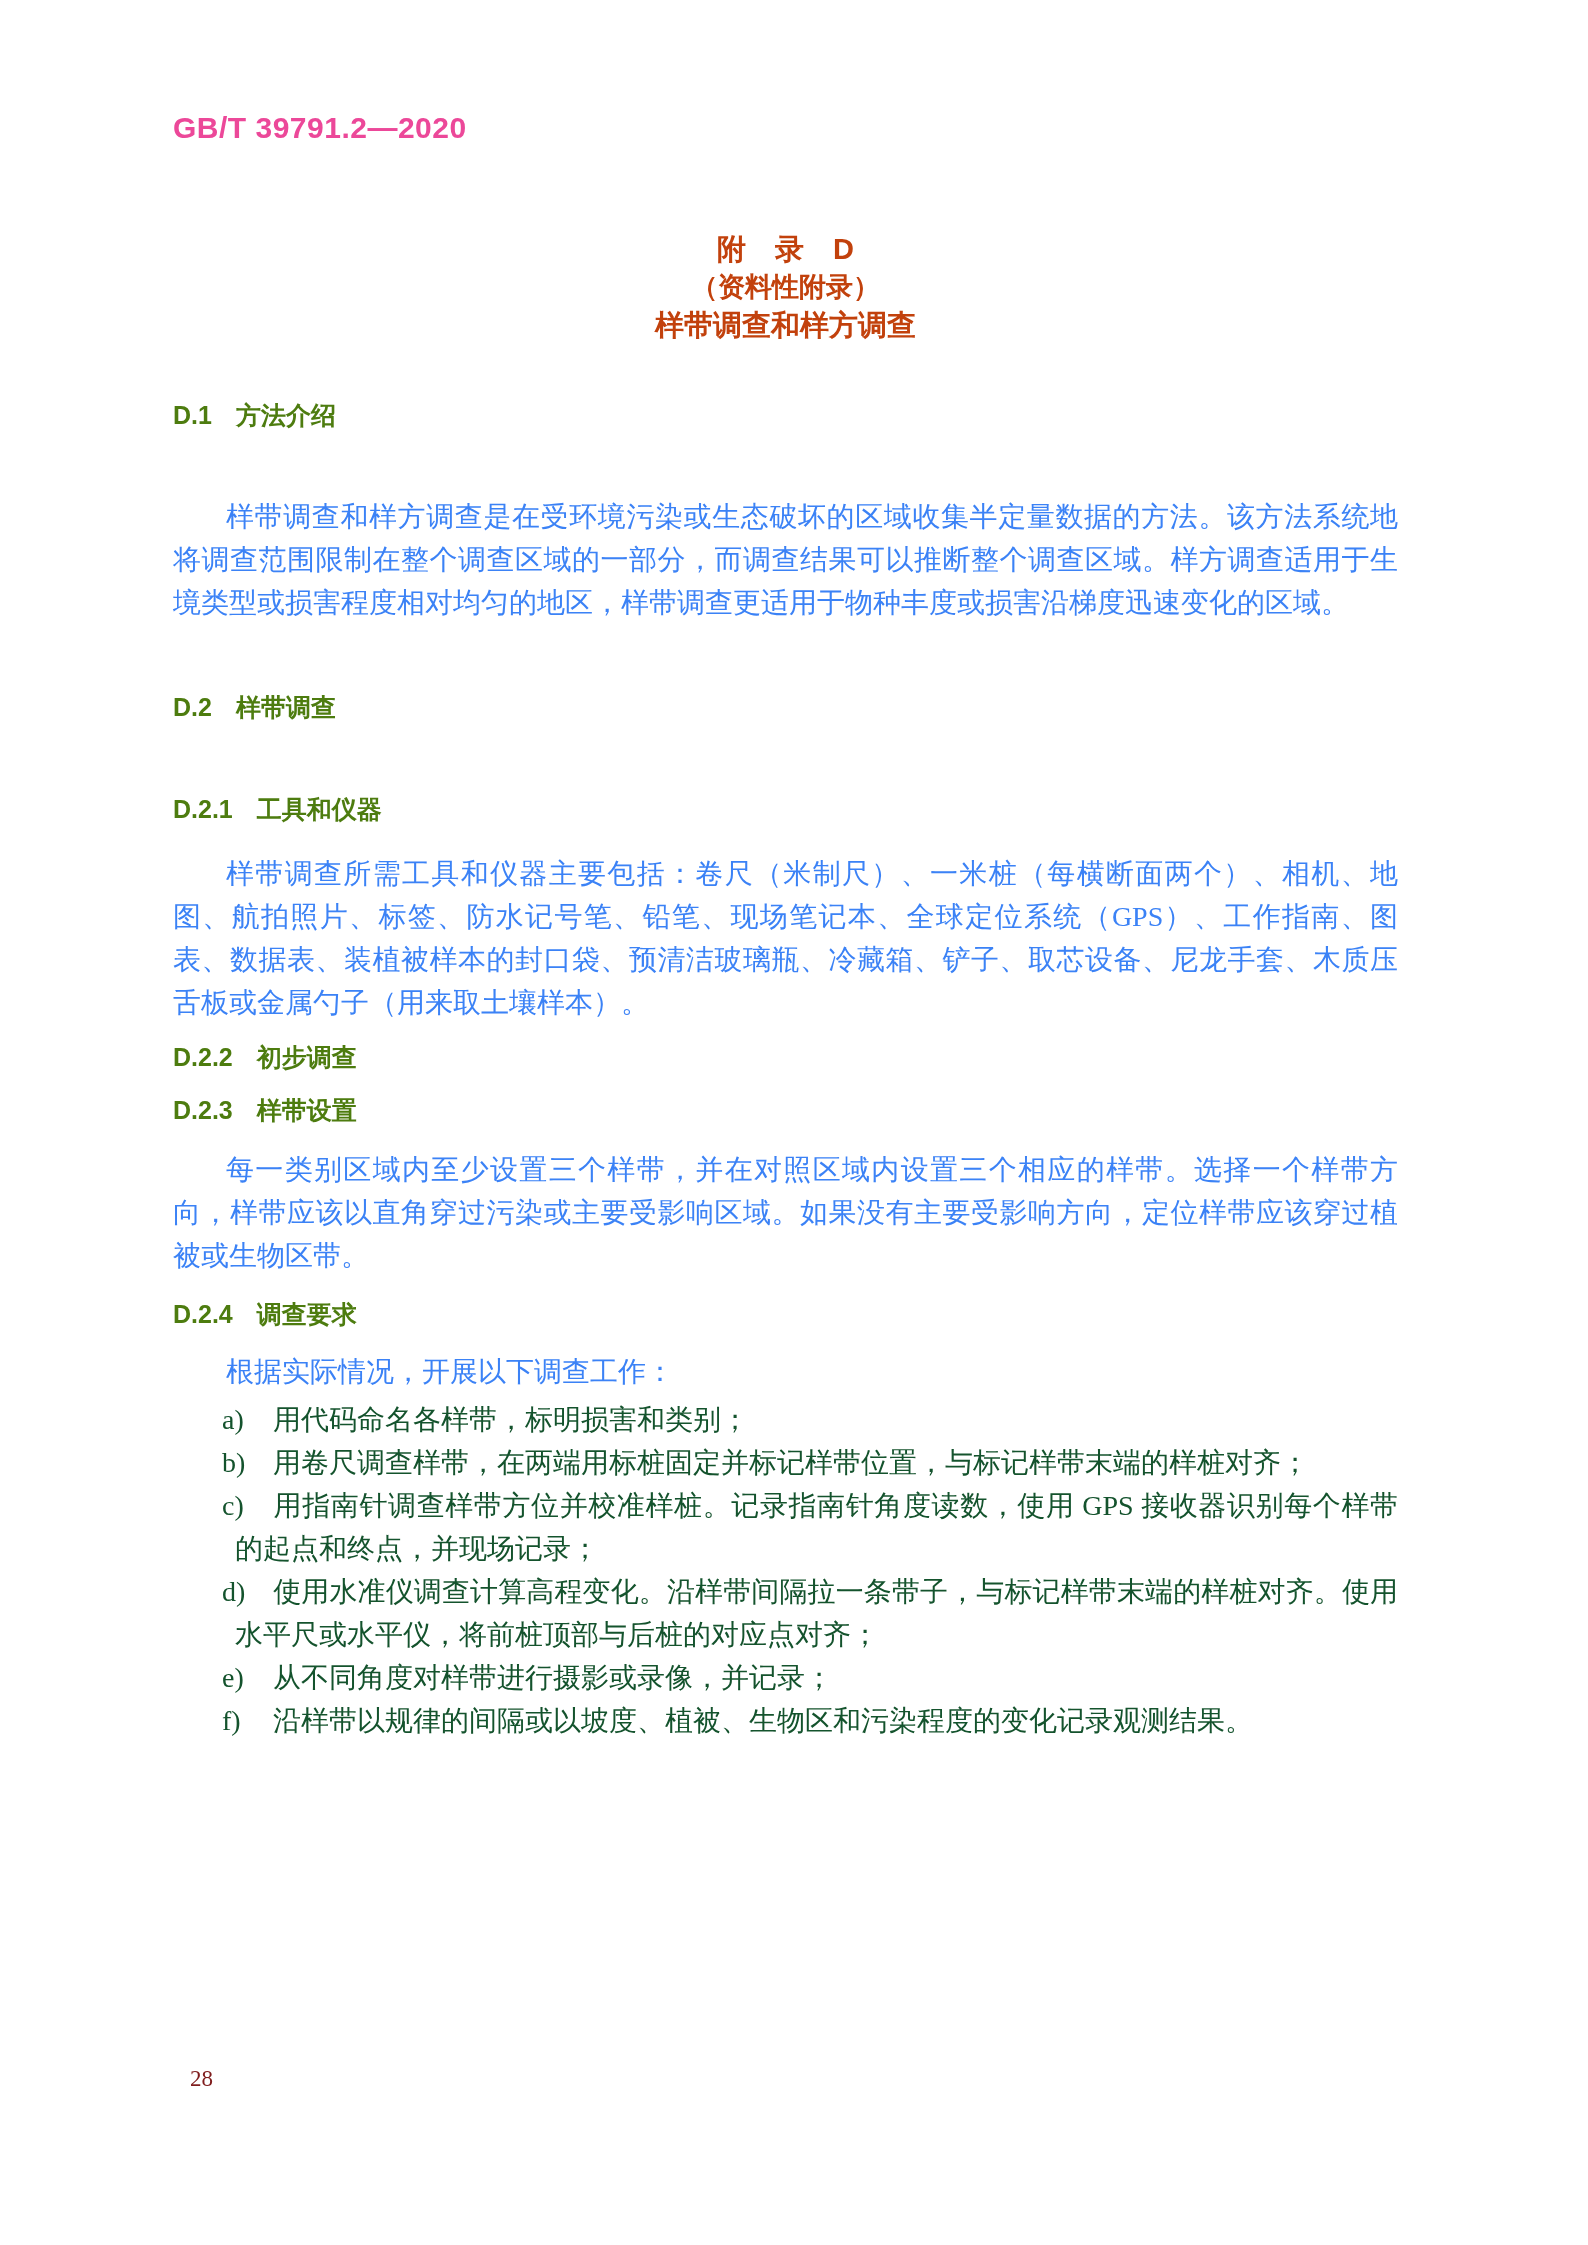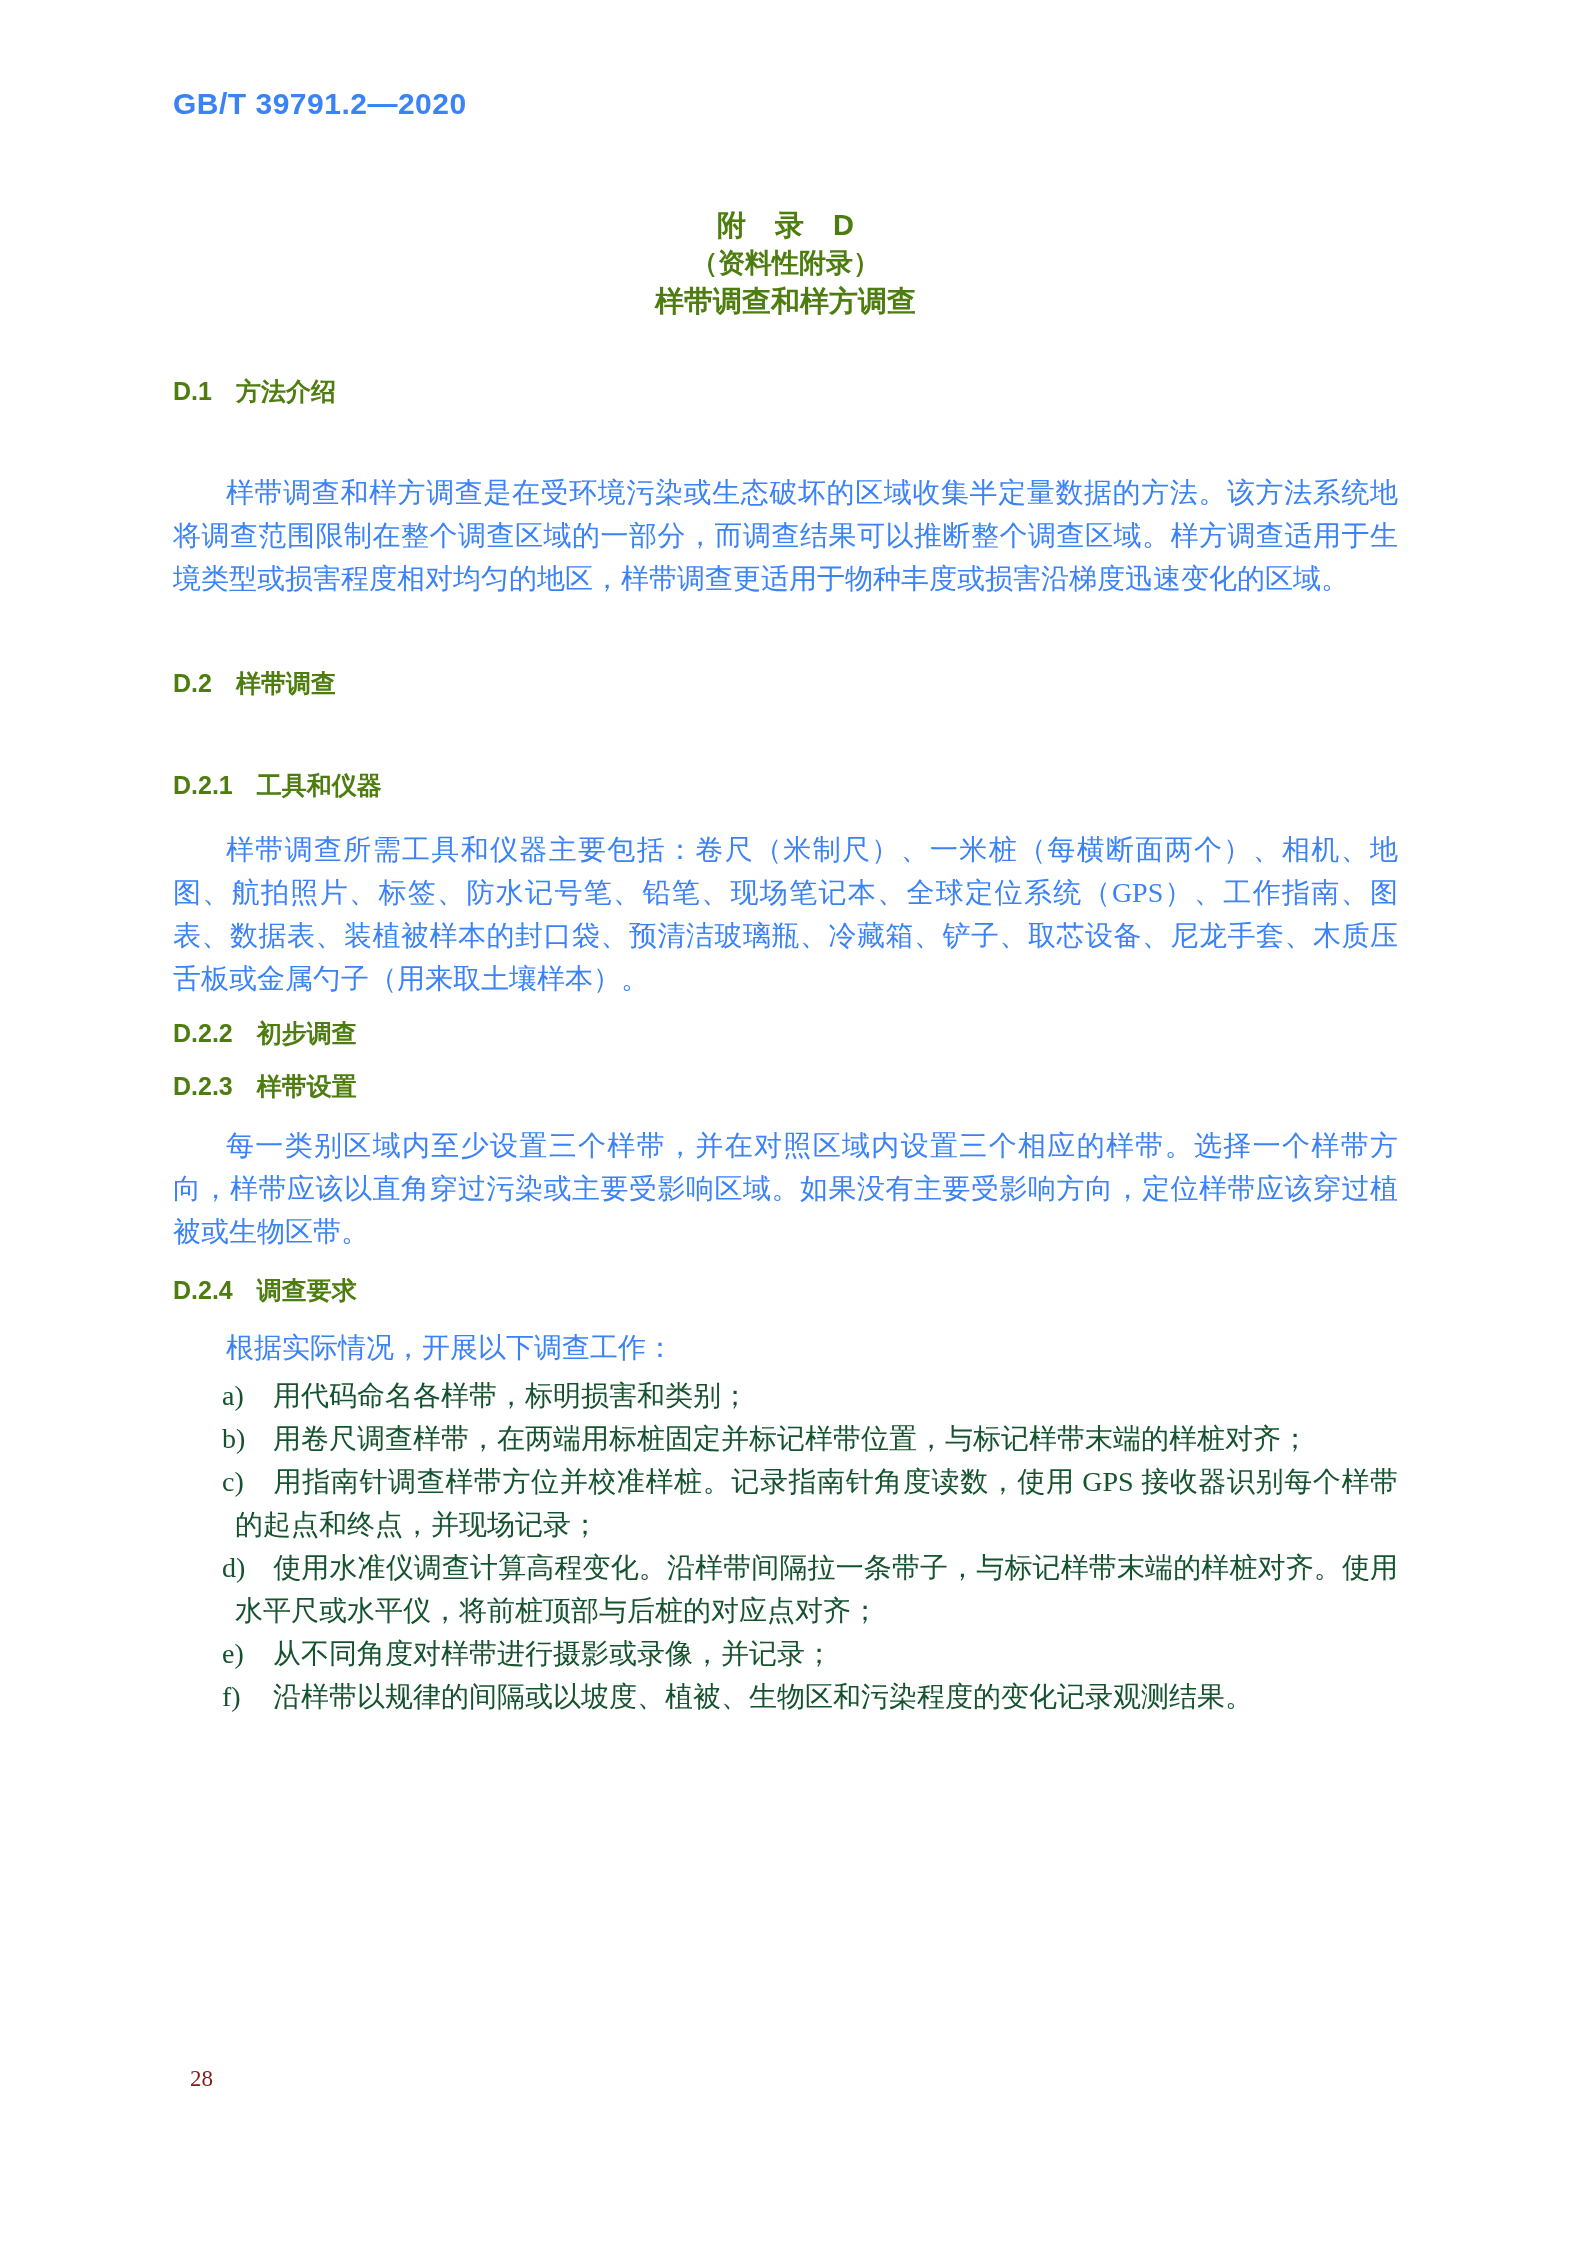--- a/index.html
+++ b/index.html
@@ -13,35 +13,35 @@
     height: 2245px;
     background: #ffffff;
     box-sizing: border-box;
     padding-left: 173px;
     padding-right: 190px;
     overflow: hidden;
     color: #000000;
   }
   
   .doc-header {
-    margin-top: 86px;
+    margin-top: 110px;
     font-family: "Liberation Sans", "DejaVu Sans", sans-serif;
     font-weight: 700;
     font-size: 30px;
     line-height: 36px;
     letter-spacing: 0.5px;
-    color: #3b82f6;
+    color: #ec4899;
   }
   
   .title-block {
     margin-top: 84px;
     text-align: center;
     font-family: "Liberation Sans", "DejaVu Sans", sans-serif;
     font-weight: 700;
-    color: #4d7c0f;
+    color: #c2410c;
   }
   .title-line1 { font-size: 29px; line-height: 38px; }
   .title-line2 { font-size: 27px; line-height: 38px; }
   .title-line3 { font-size: 29px; line-height: 38px; }
   
   .hd {
     font-family: "Liberation Sans", "DejaVu Sans", sans-serif;
     font-weight: 700;
     font-size: 25px;
     line-height: 40px;

